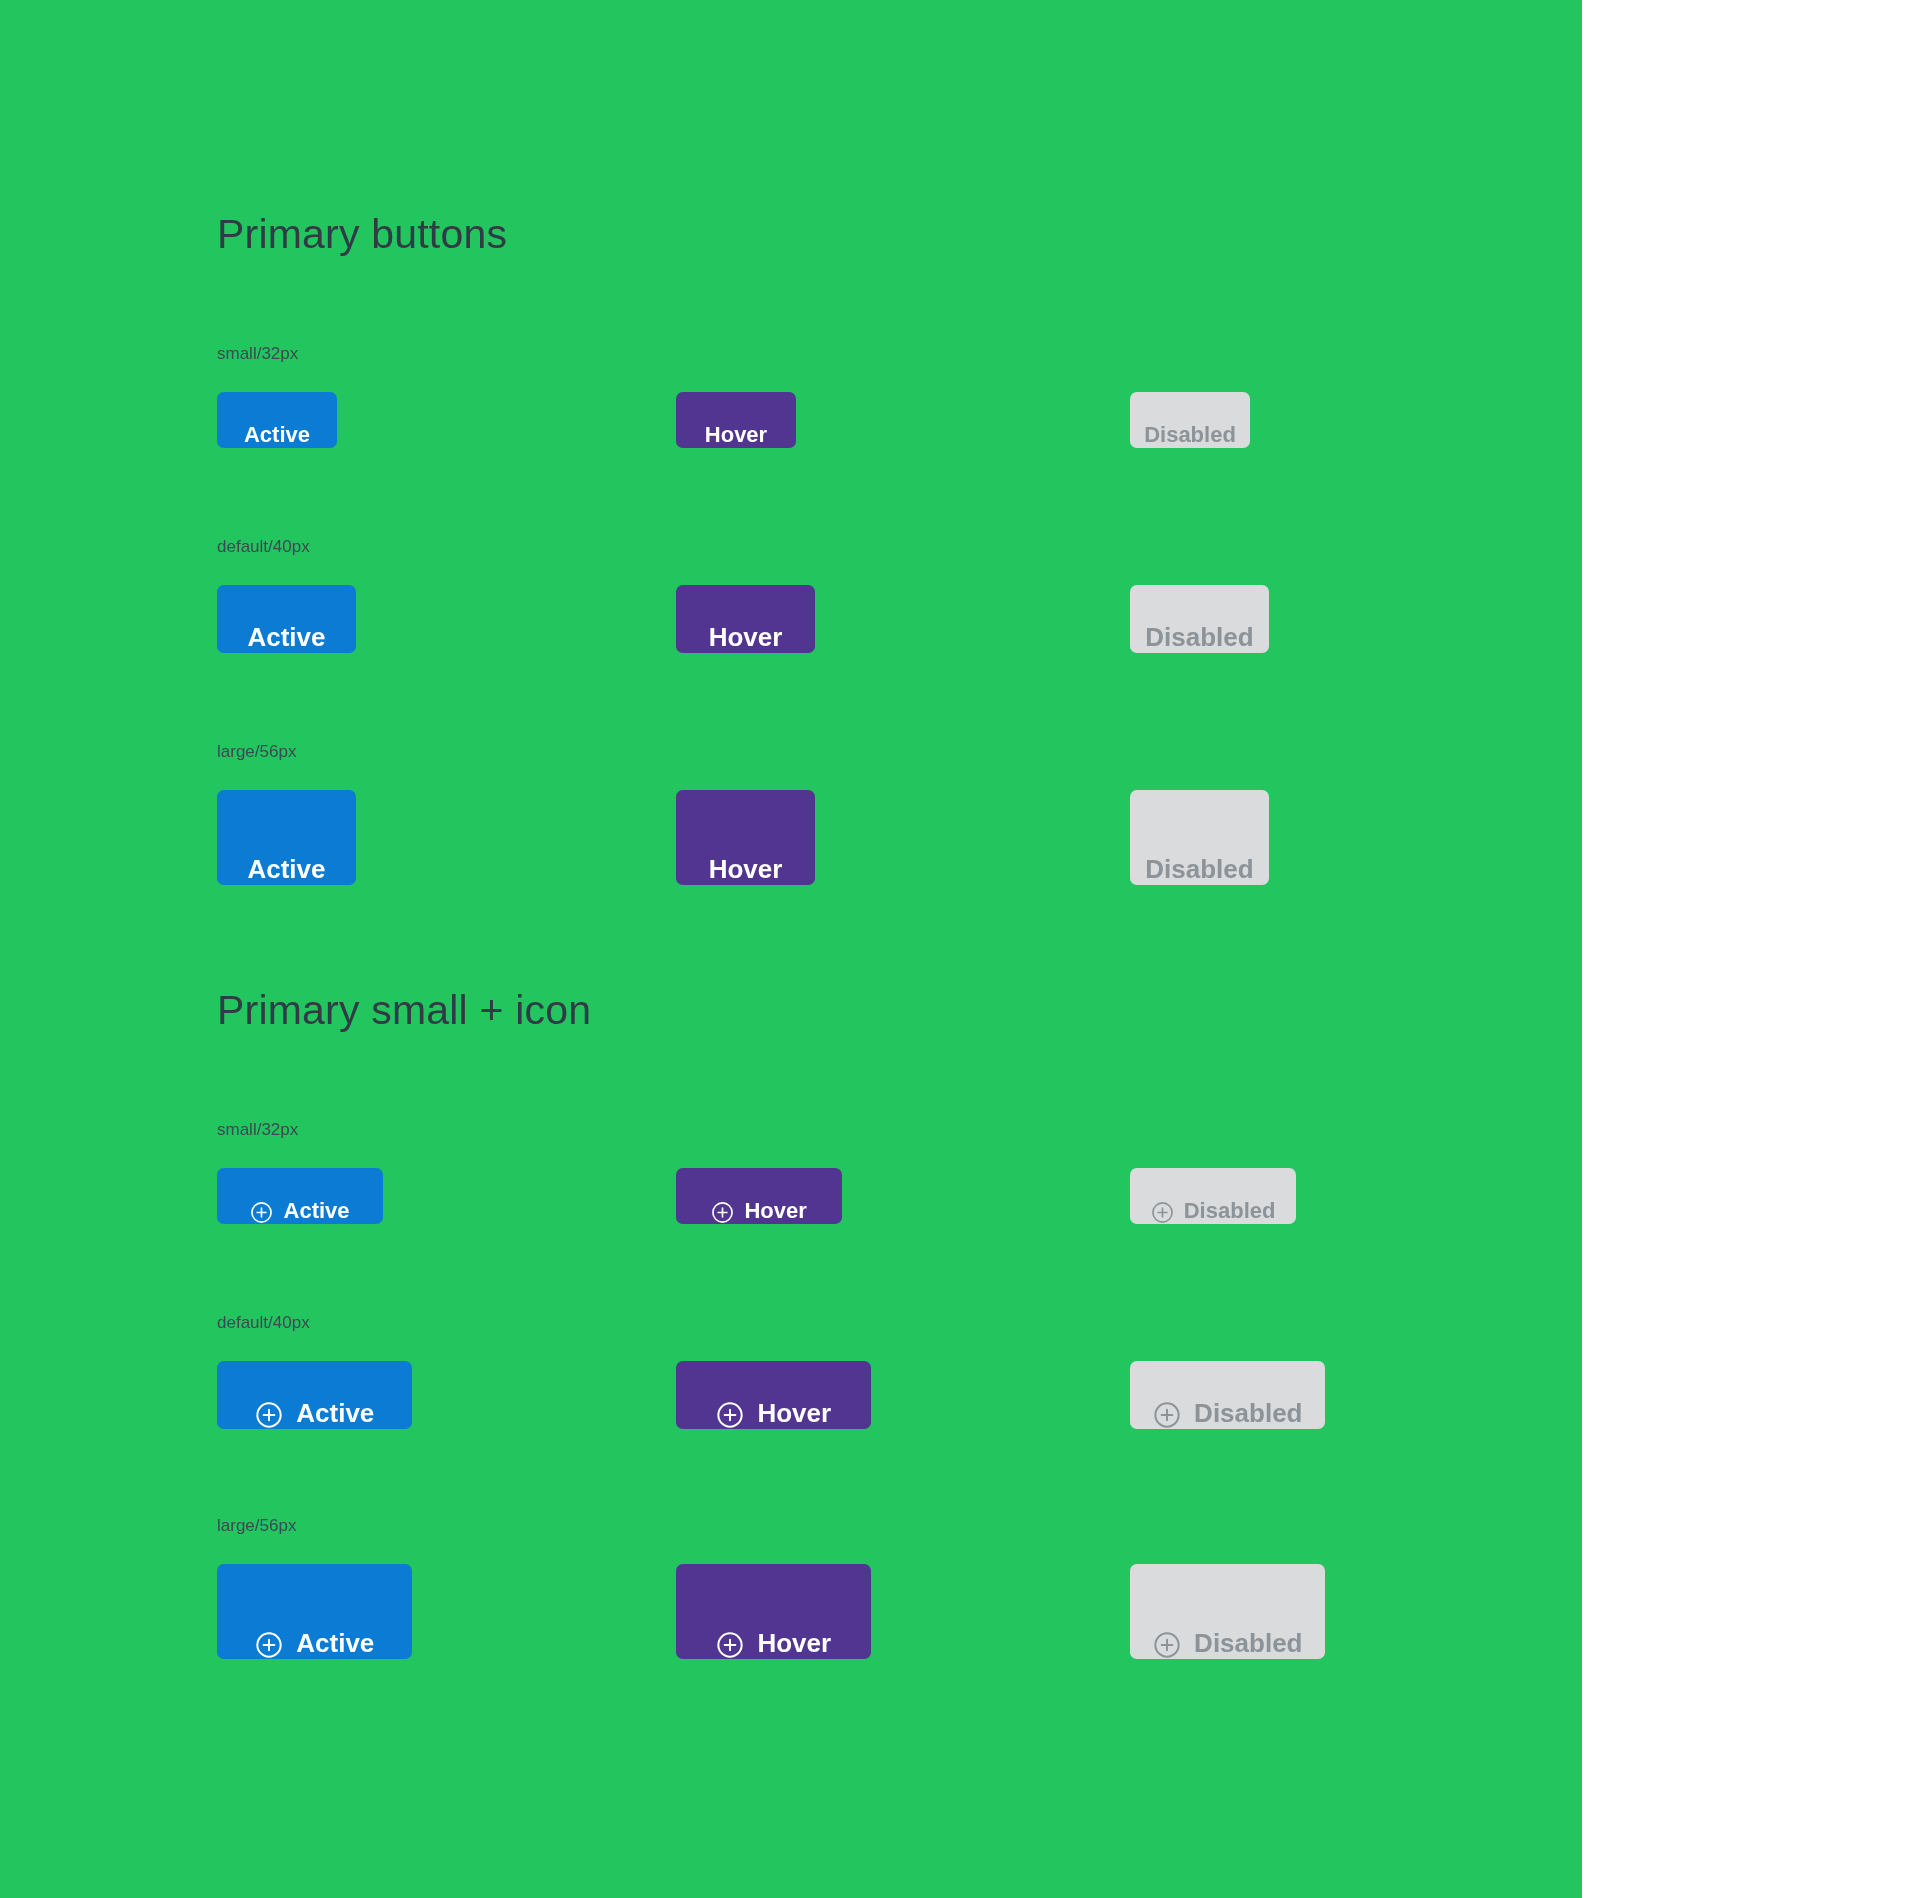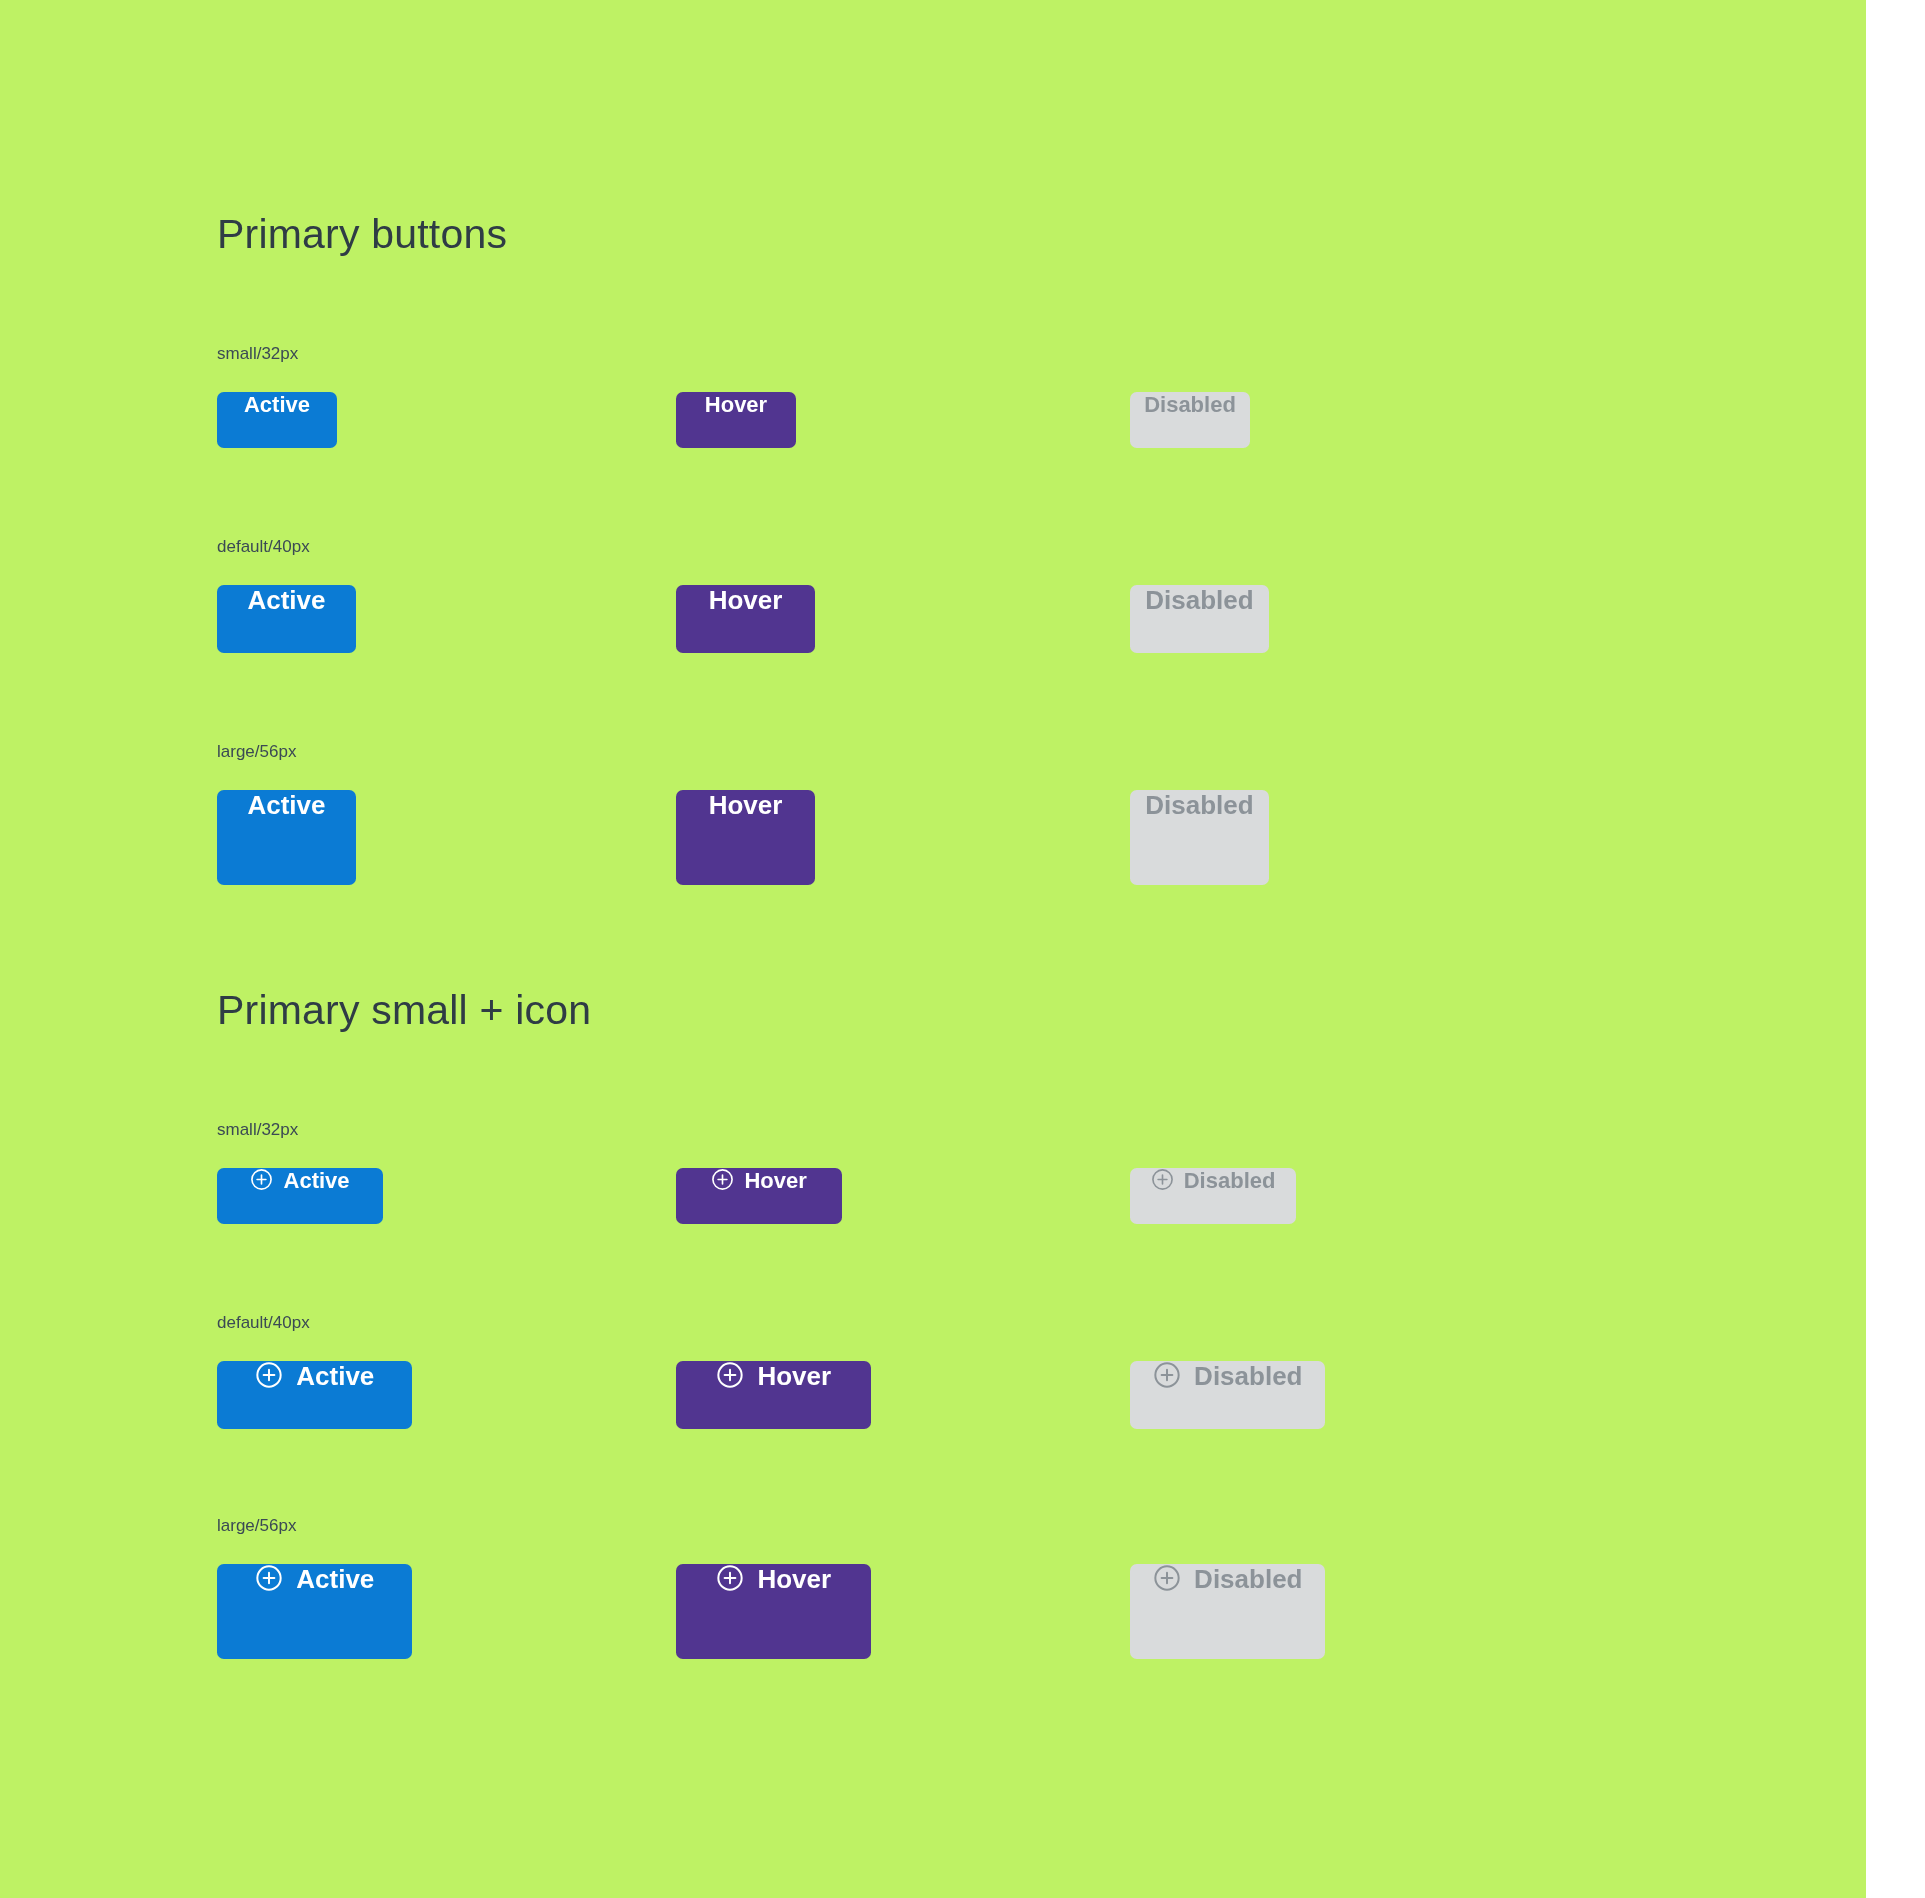--- a/index.html
+++ b/index.html
@@ -10,23 +10,23 @@
   body {
     width: 1926px;
     height: 1898px;
     font-family: "Liberation Sans", sans-serif;
     -webkit-font-smoothing: antialiased;
     overflow: hidden;
   }
 
   .page {
     position: relative;
-    width: 1866px;
+    width: 1582px;
     height: 1898px;
-    background: #bef264;
+    background: #22c55e;
   }
 
   
   .section {
     position: absolute;
     left: 217px;
   }
   .section-heading {
     font-size: 41px;
     font-weight: 400;
@@ -55,21 +55,21 @@
     width: 1441px;
     height: 102px;
   }
 
   
   .col { position: absolute; top: 0; }
 
   
   .btn {
     display: inline-flex;
-    align-items: flex-start;
+    align-items: flex-end;
     justify-content: center;
     box-sizing: border-box;
     border: 0;
     border-radius: 6.8px;
     font-family: "Liberation Sans", sans-serif;
     font-weight: 700;
     white-space: nowrap;
     cursor: pointer;
     padding: 0;
   }

